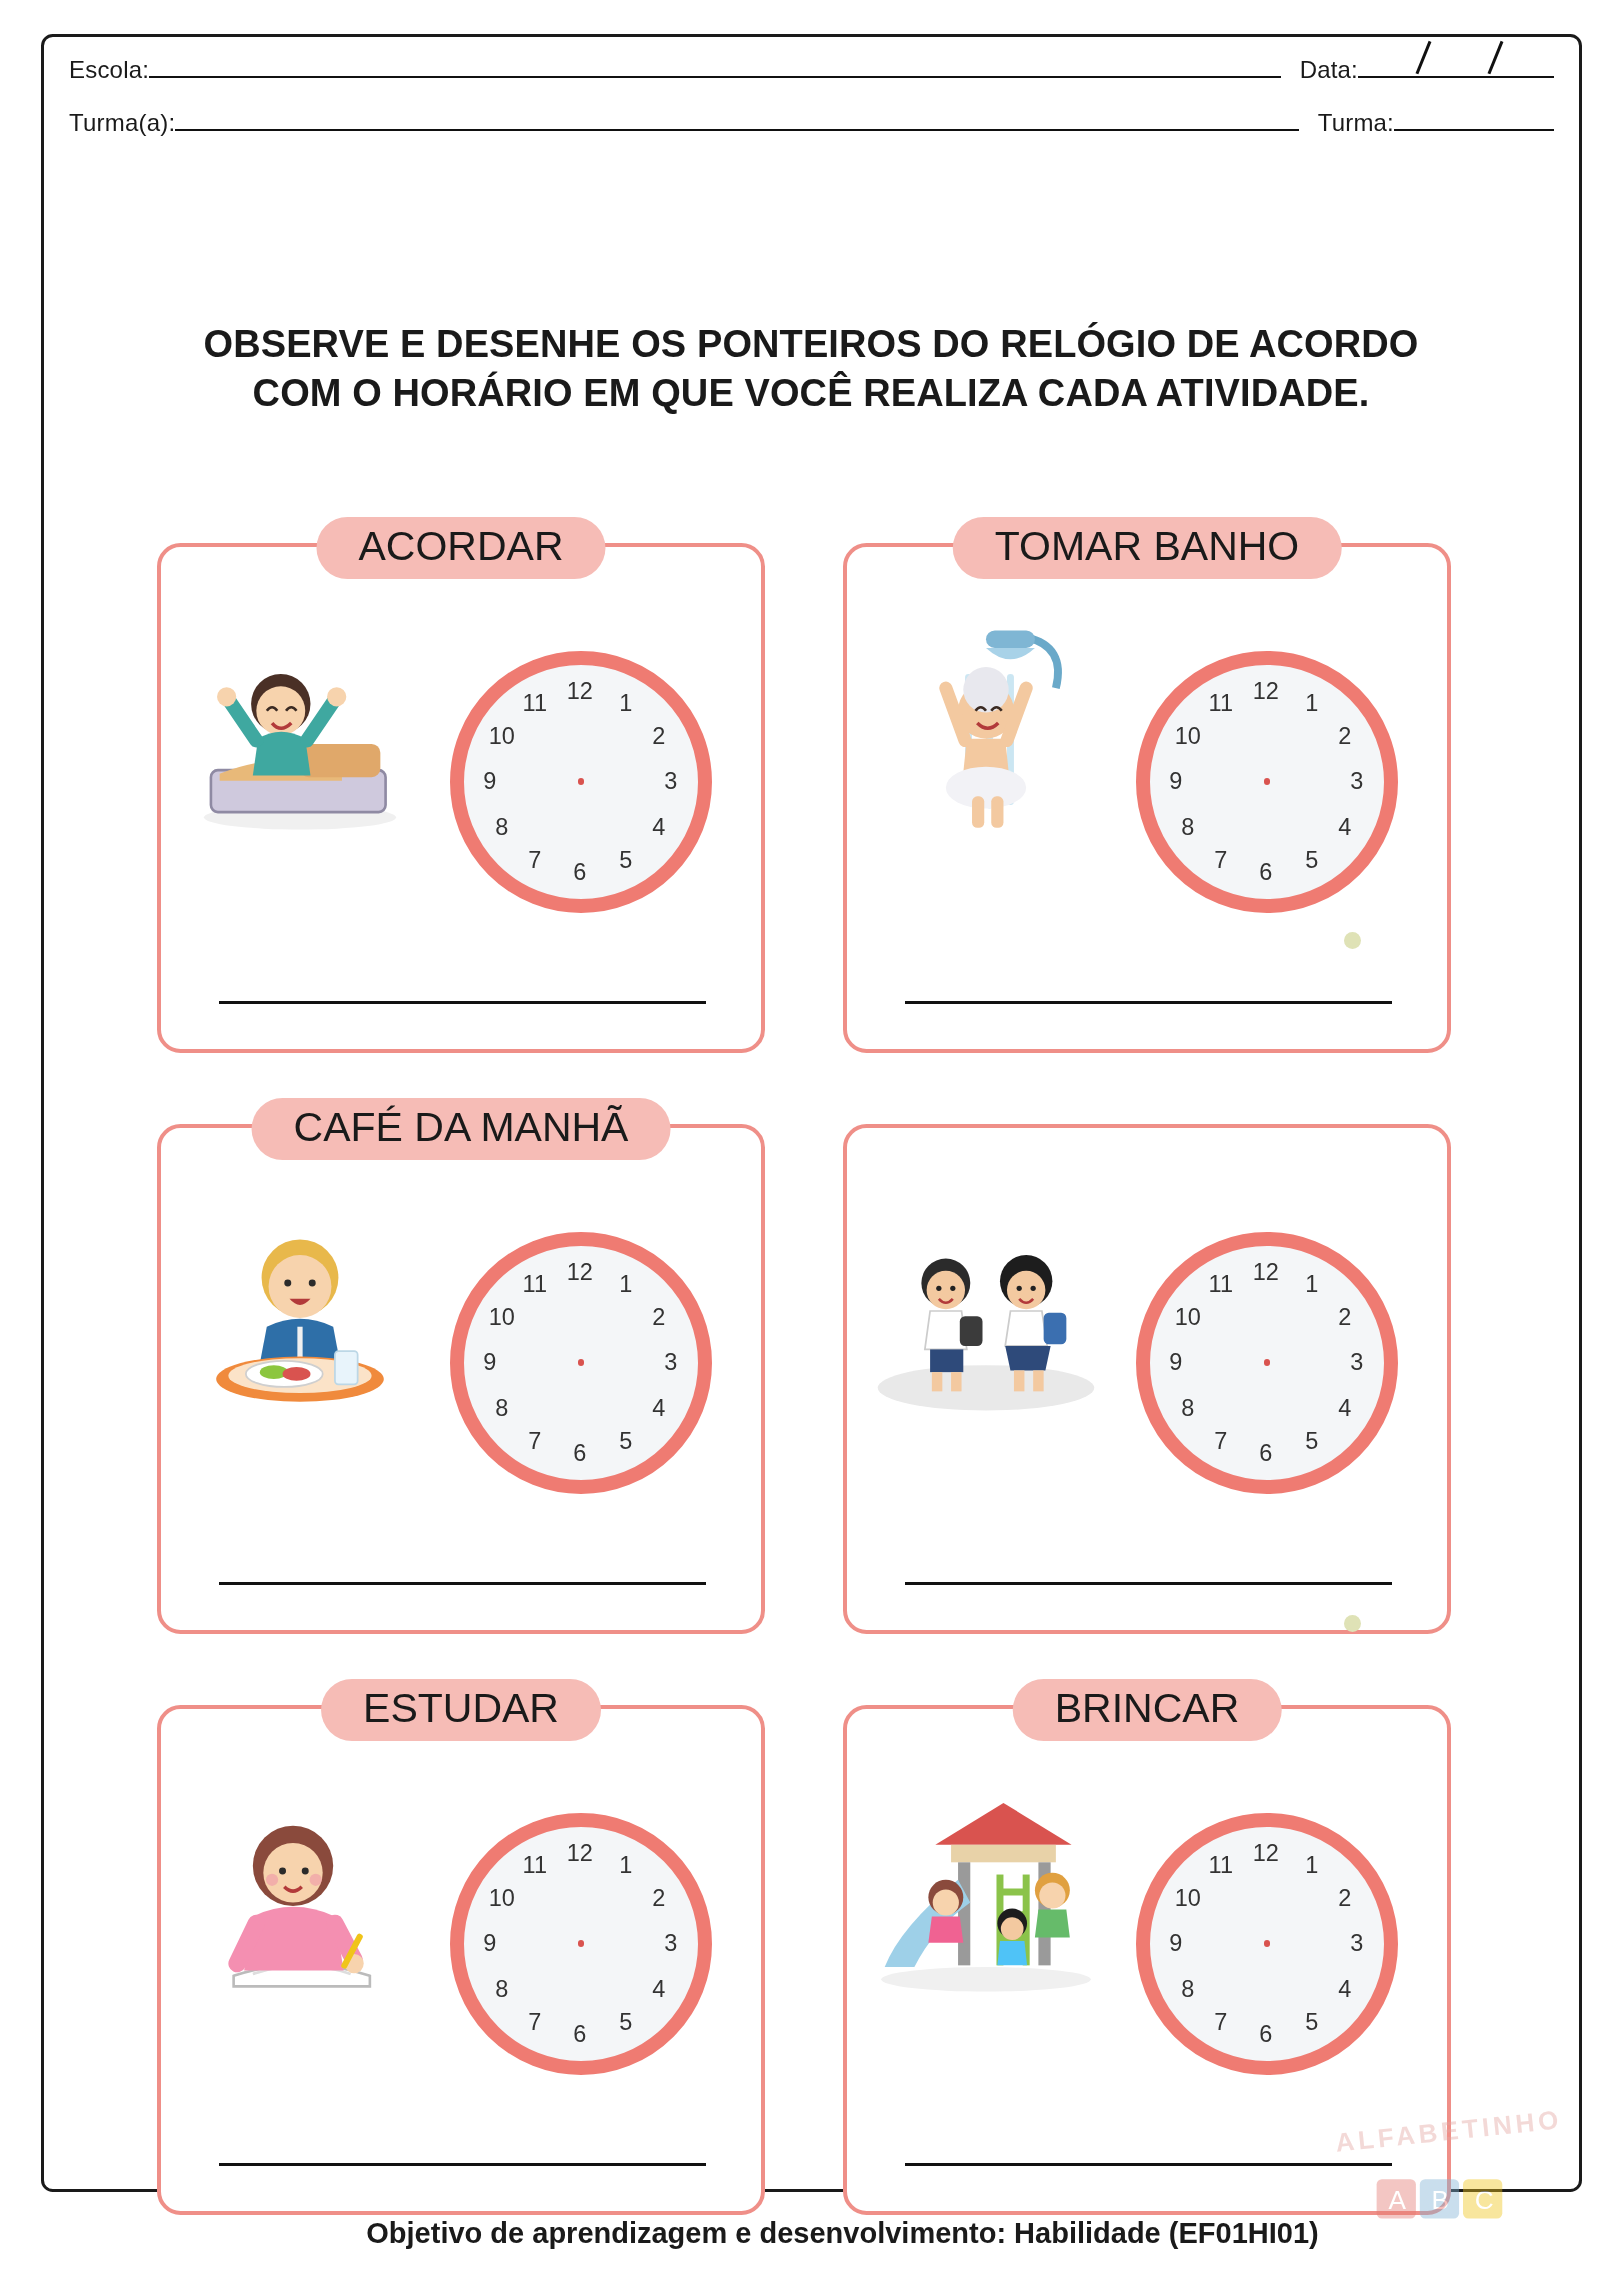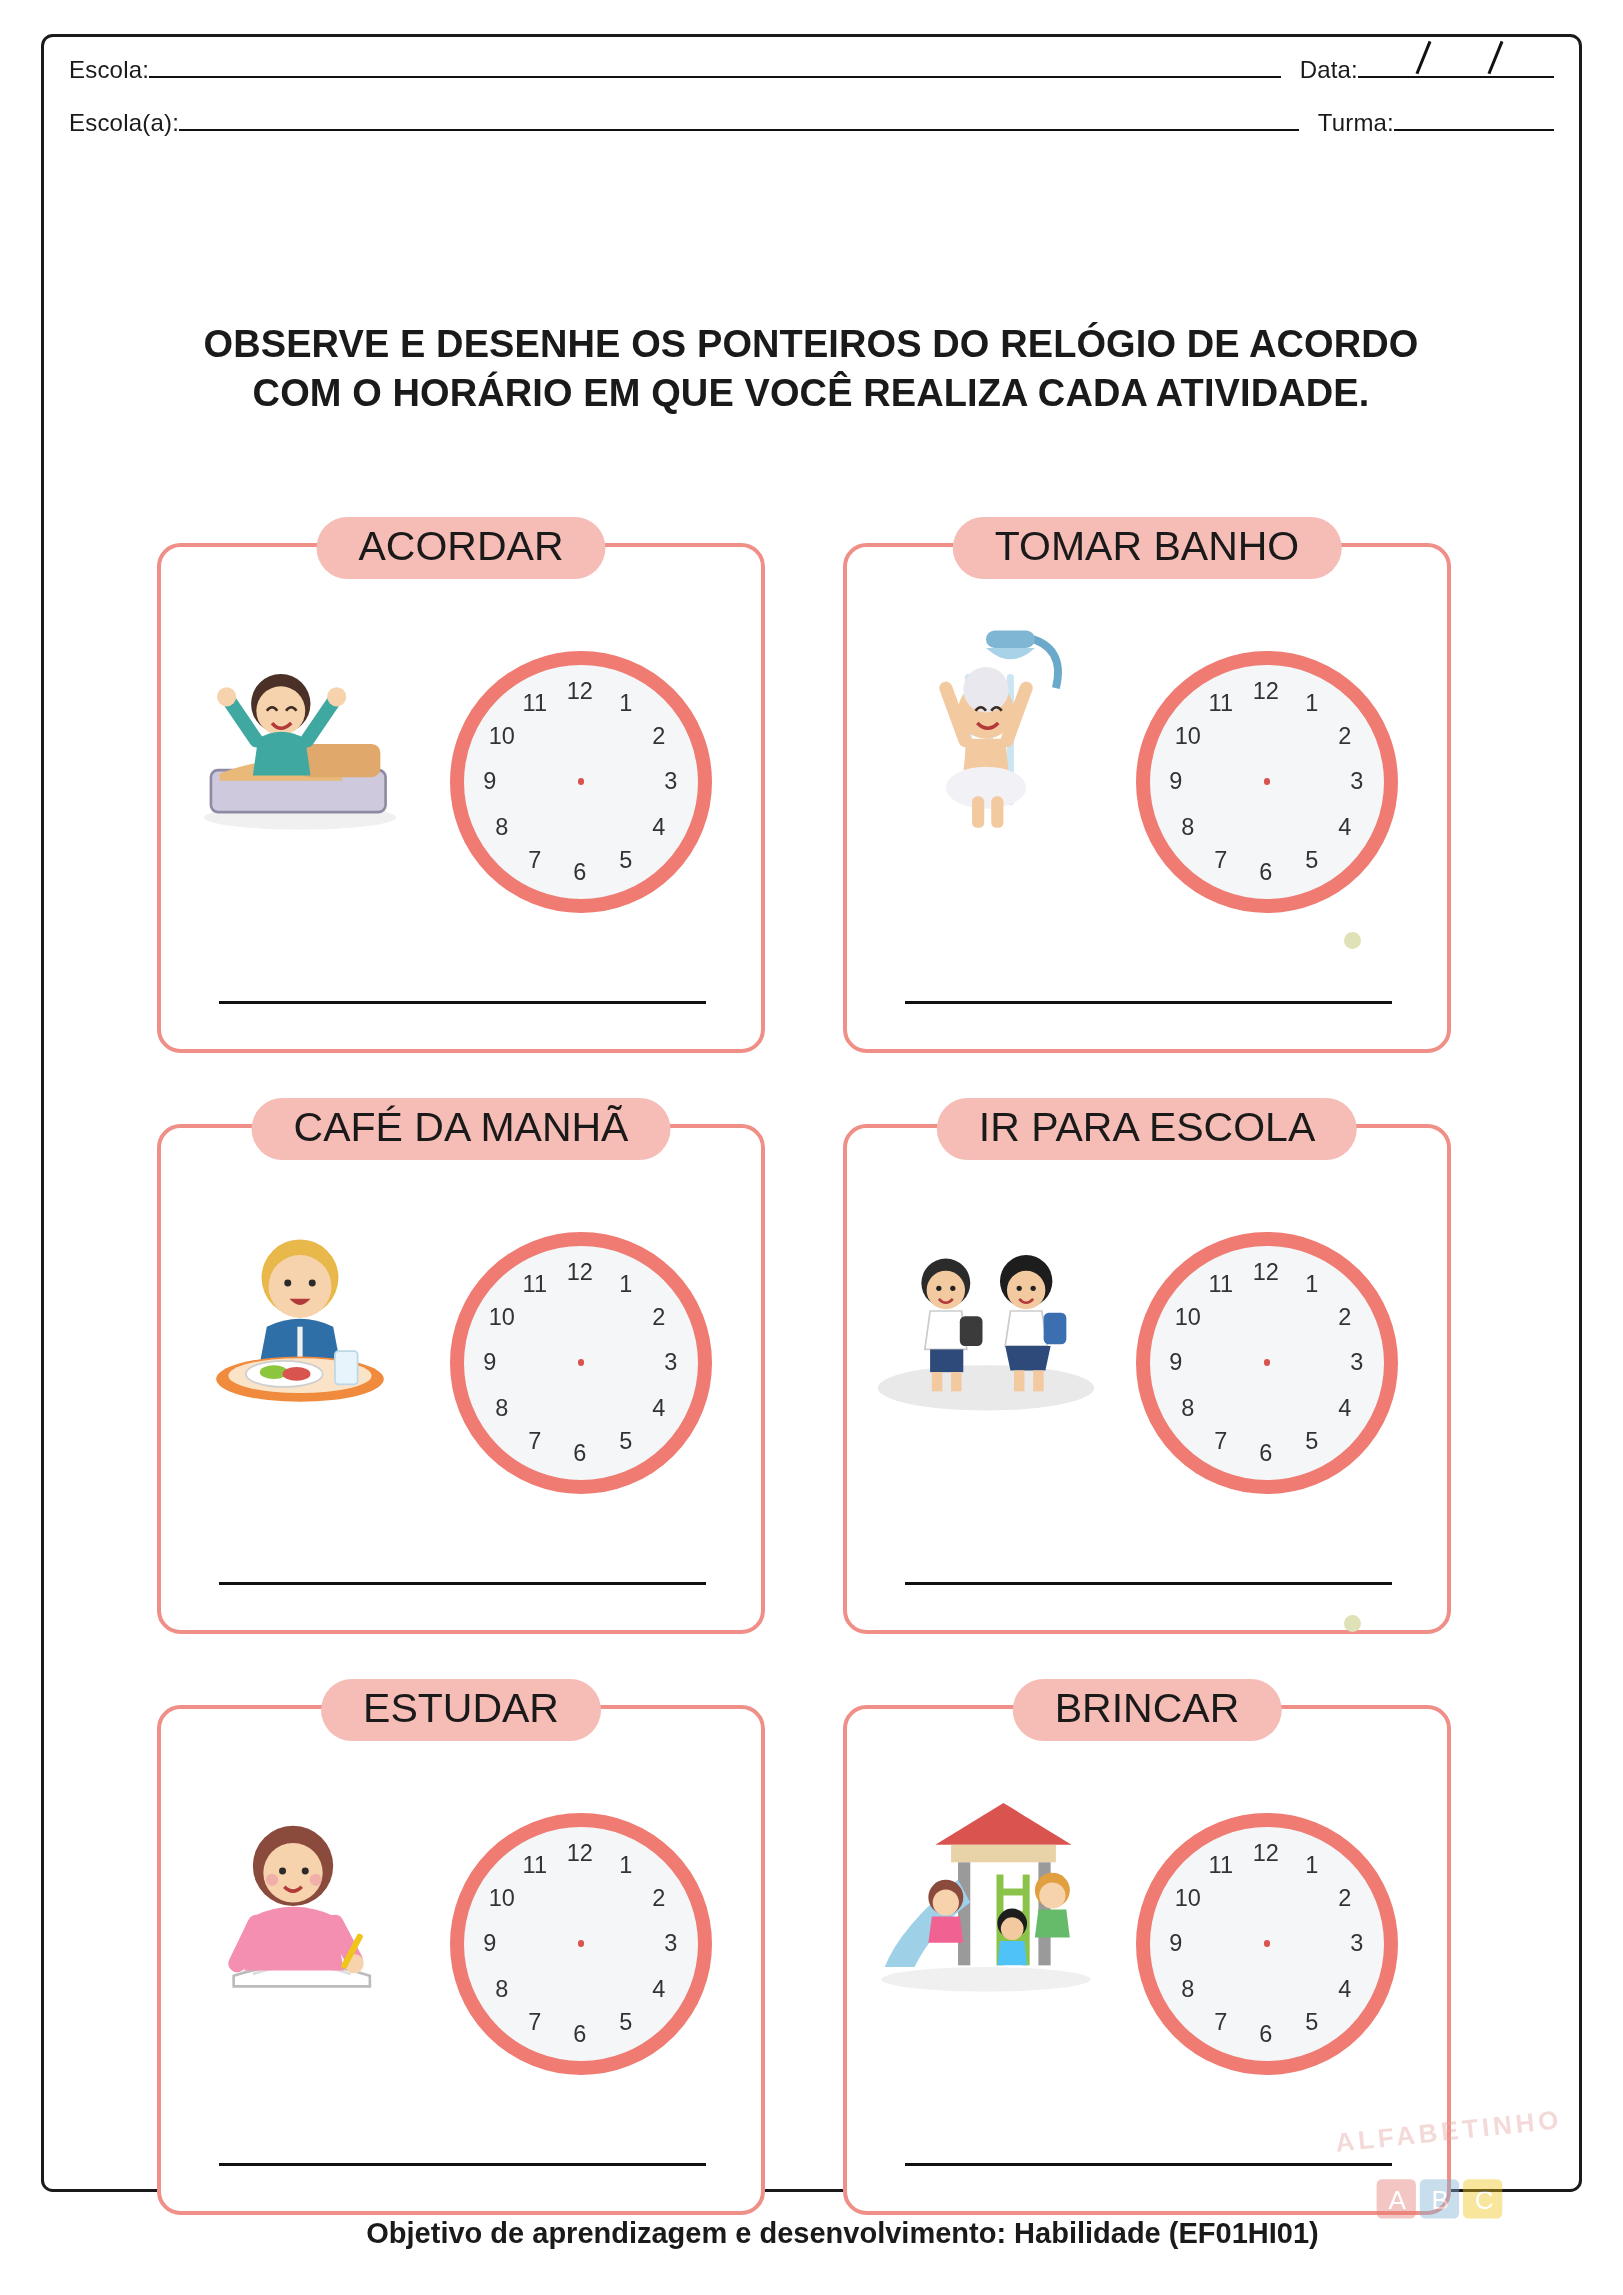--- a/index.html
+++ b/index.html
@@ -256,21 +256,21 @@
       <span class="rule-fixed w-data">
         <span class="slash-marks">
           <span class="slash a"></span>
           <span class="slash b"></span>
         </span>
       </span>
     </span>
   </div>
 
   <div class="field-row">
-    <span class="field-label">Escola(a):</span>
+    <span class="field-label">Turma(a):</span>
     <span class="rule"></span>
     <span class="right-field">
       <span class="field-label">Turma:</span>
       <span class="rule-fixed w-turma"></span>
     </span>
   </div>
 
 
 </div>
 
@@ -445,21 +445,20 @@
             <span class="clock-num" style="left: 116px; top: 207px;">6</span>
             <span class="clock-num" style="left: 71px; top: 195px;">7</span>
             <span class="clock-num" style="left: 38px; top: 162px;">8</span>
             <span class="clock-num" style="left: 26px; top: 116px;">9</span>
             <span class="clock-num" style="left: 38px; top: 71px;">10</span>
             <span class="clock-num" style="left: 71px; top: 38px;">11</span>
             <div class="clock-center"></div>
           </div>
         </div>
       </div>
-      <div class="card-title">IR PARA ESCOLA</div>
       <div class="answer-line"></div>
     </div>
     <div class="card-wrap">
       <div class="card"></div>
       <div class="card-inner">
         <div class="illus">
     <svg viewBox="0 0 300 300" width="262" height="262">
       <path d="M74 246 q78 -26 156 0 l0 12 l-156 0 z" fill="#ffffff" stroke="#bbb" stroke-width="3"></path>
       <path d="M96 244 q56 -20 112 0" stroke="#ddd" stroke-width="3" fill="none"></path>
       <circle cx="142" cy="120" r="46" fill="#8a4a3c"></circle>

